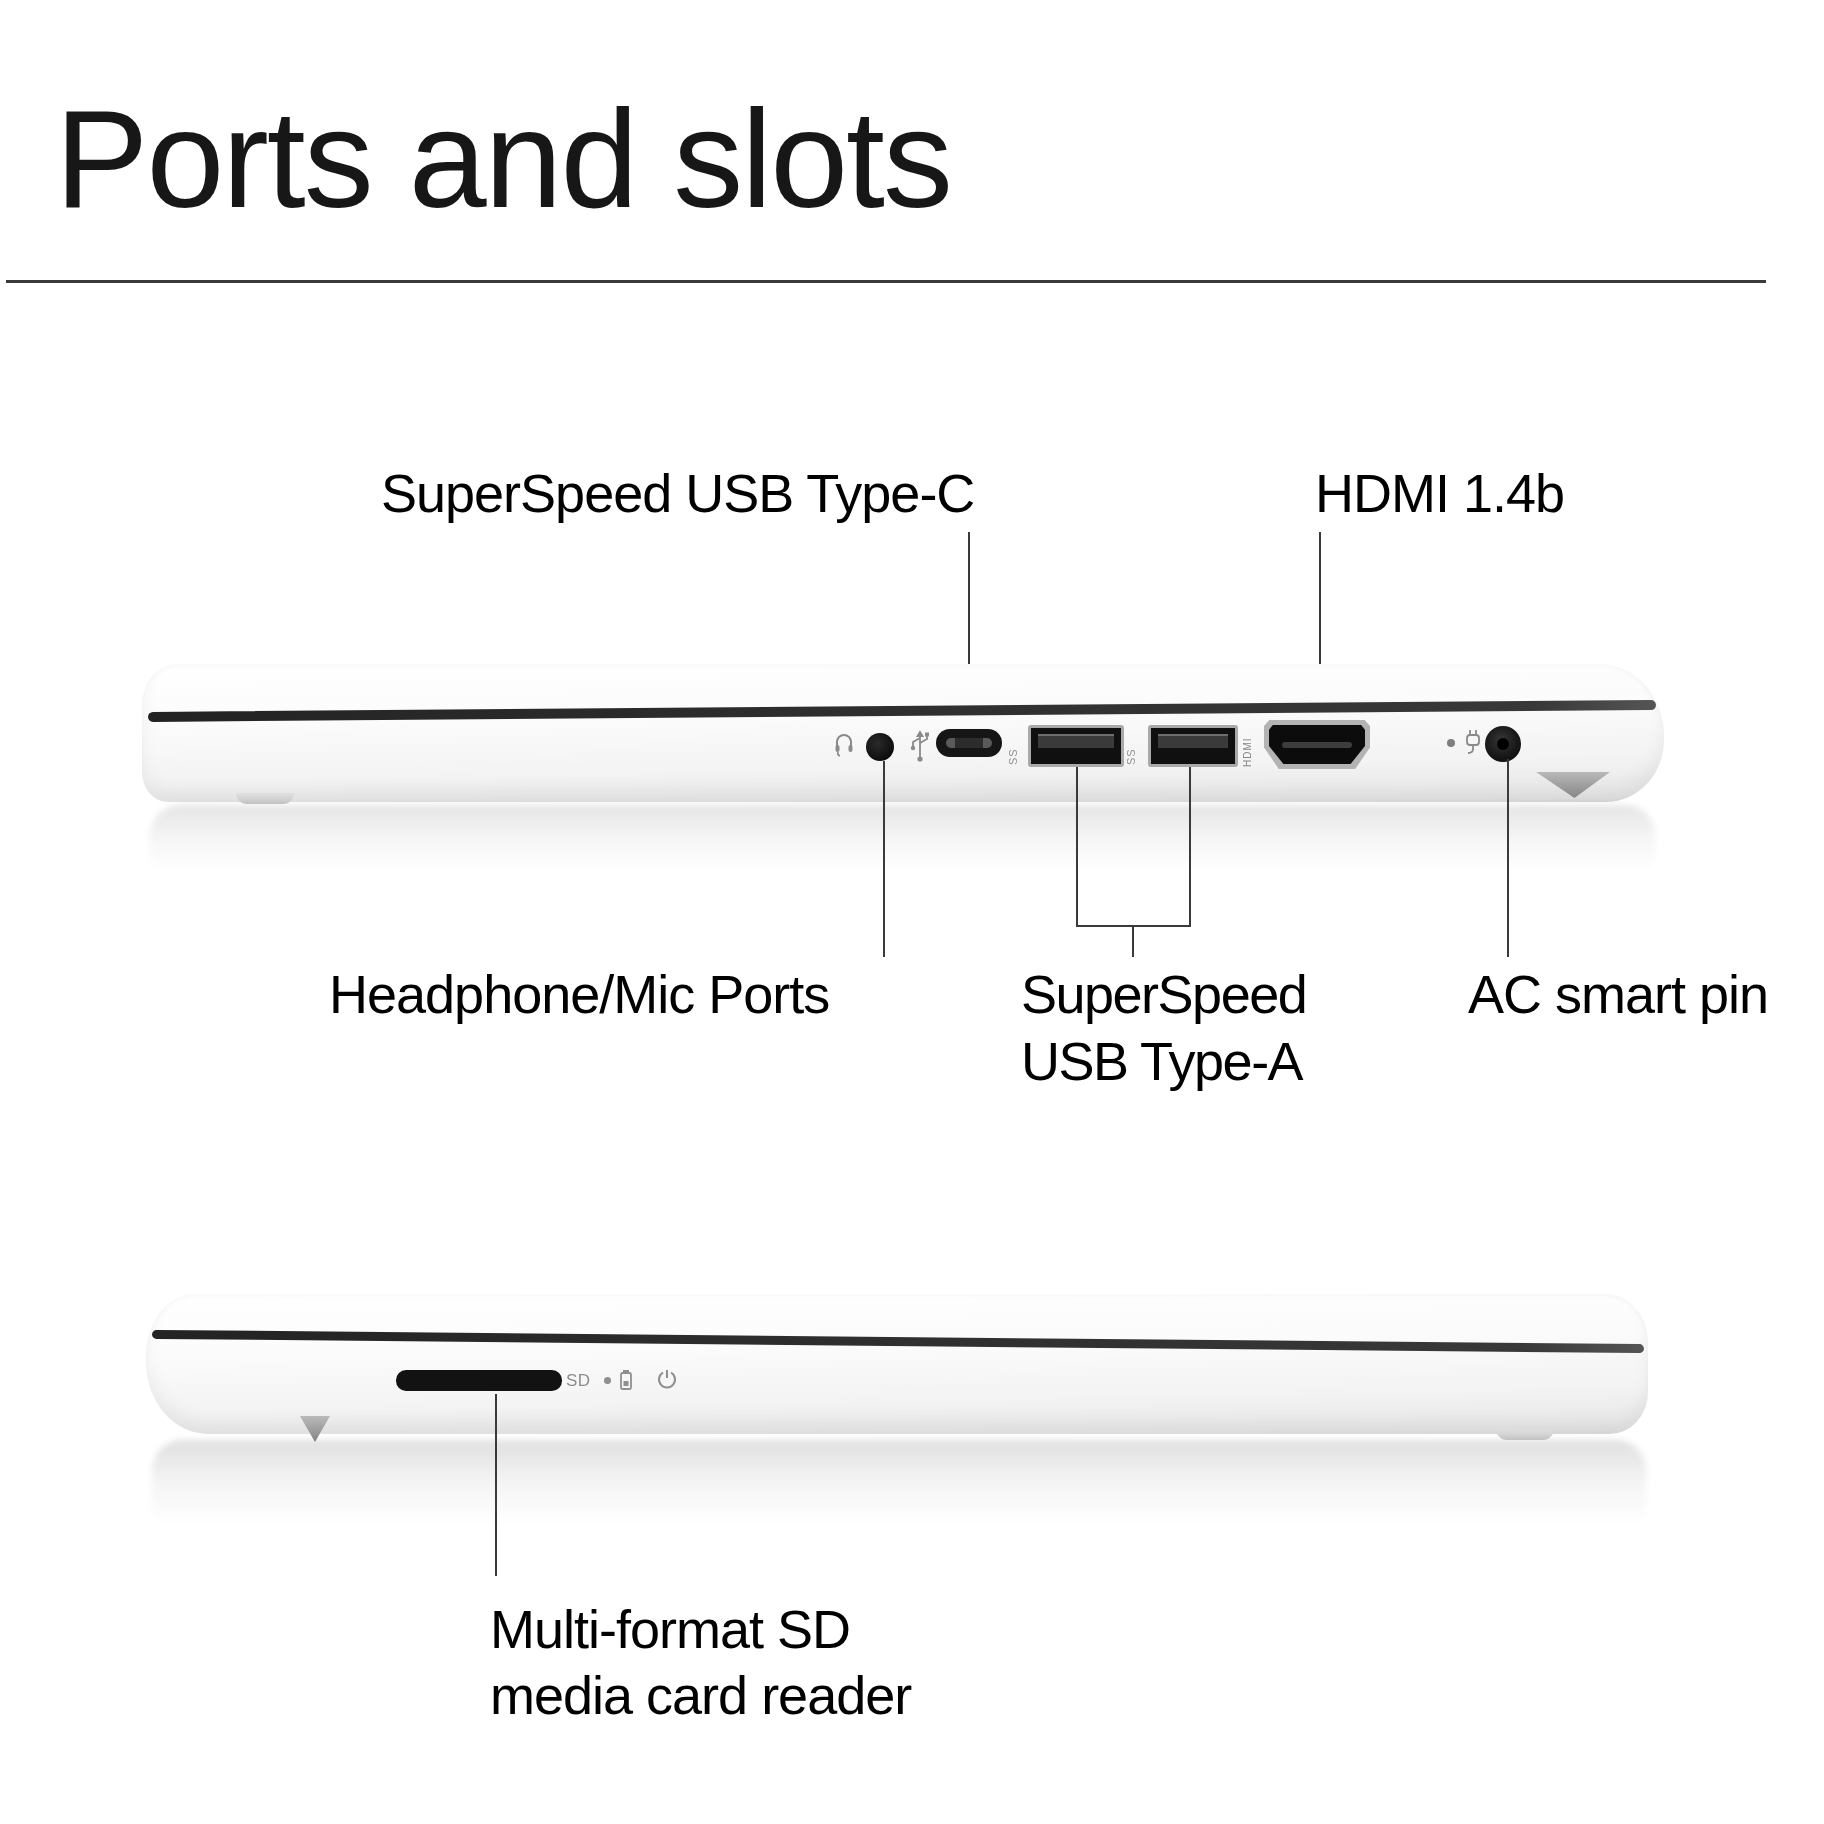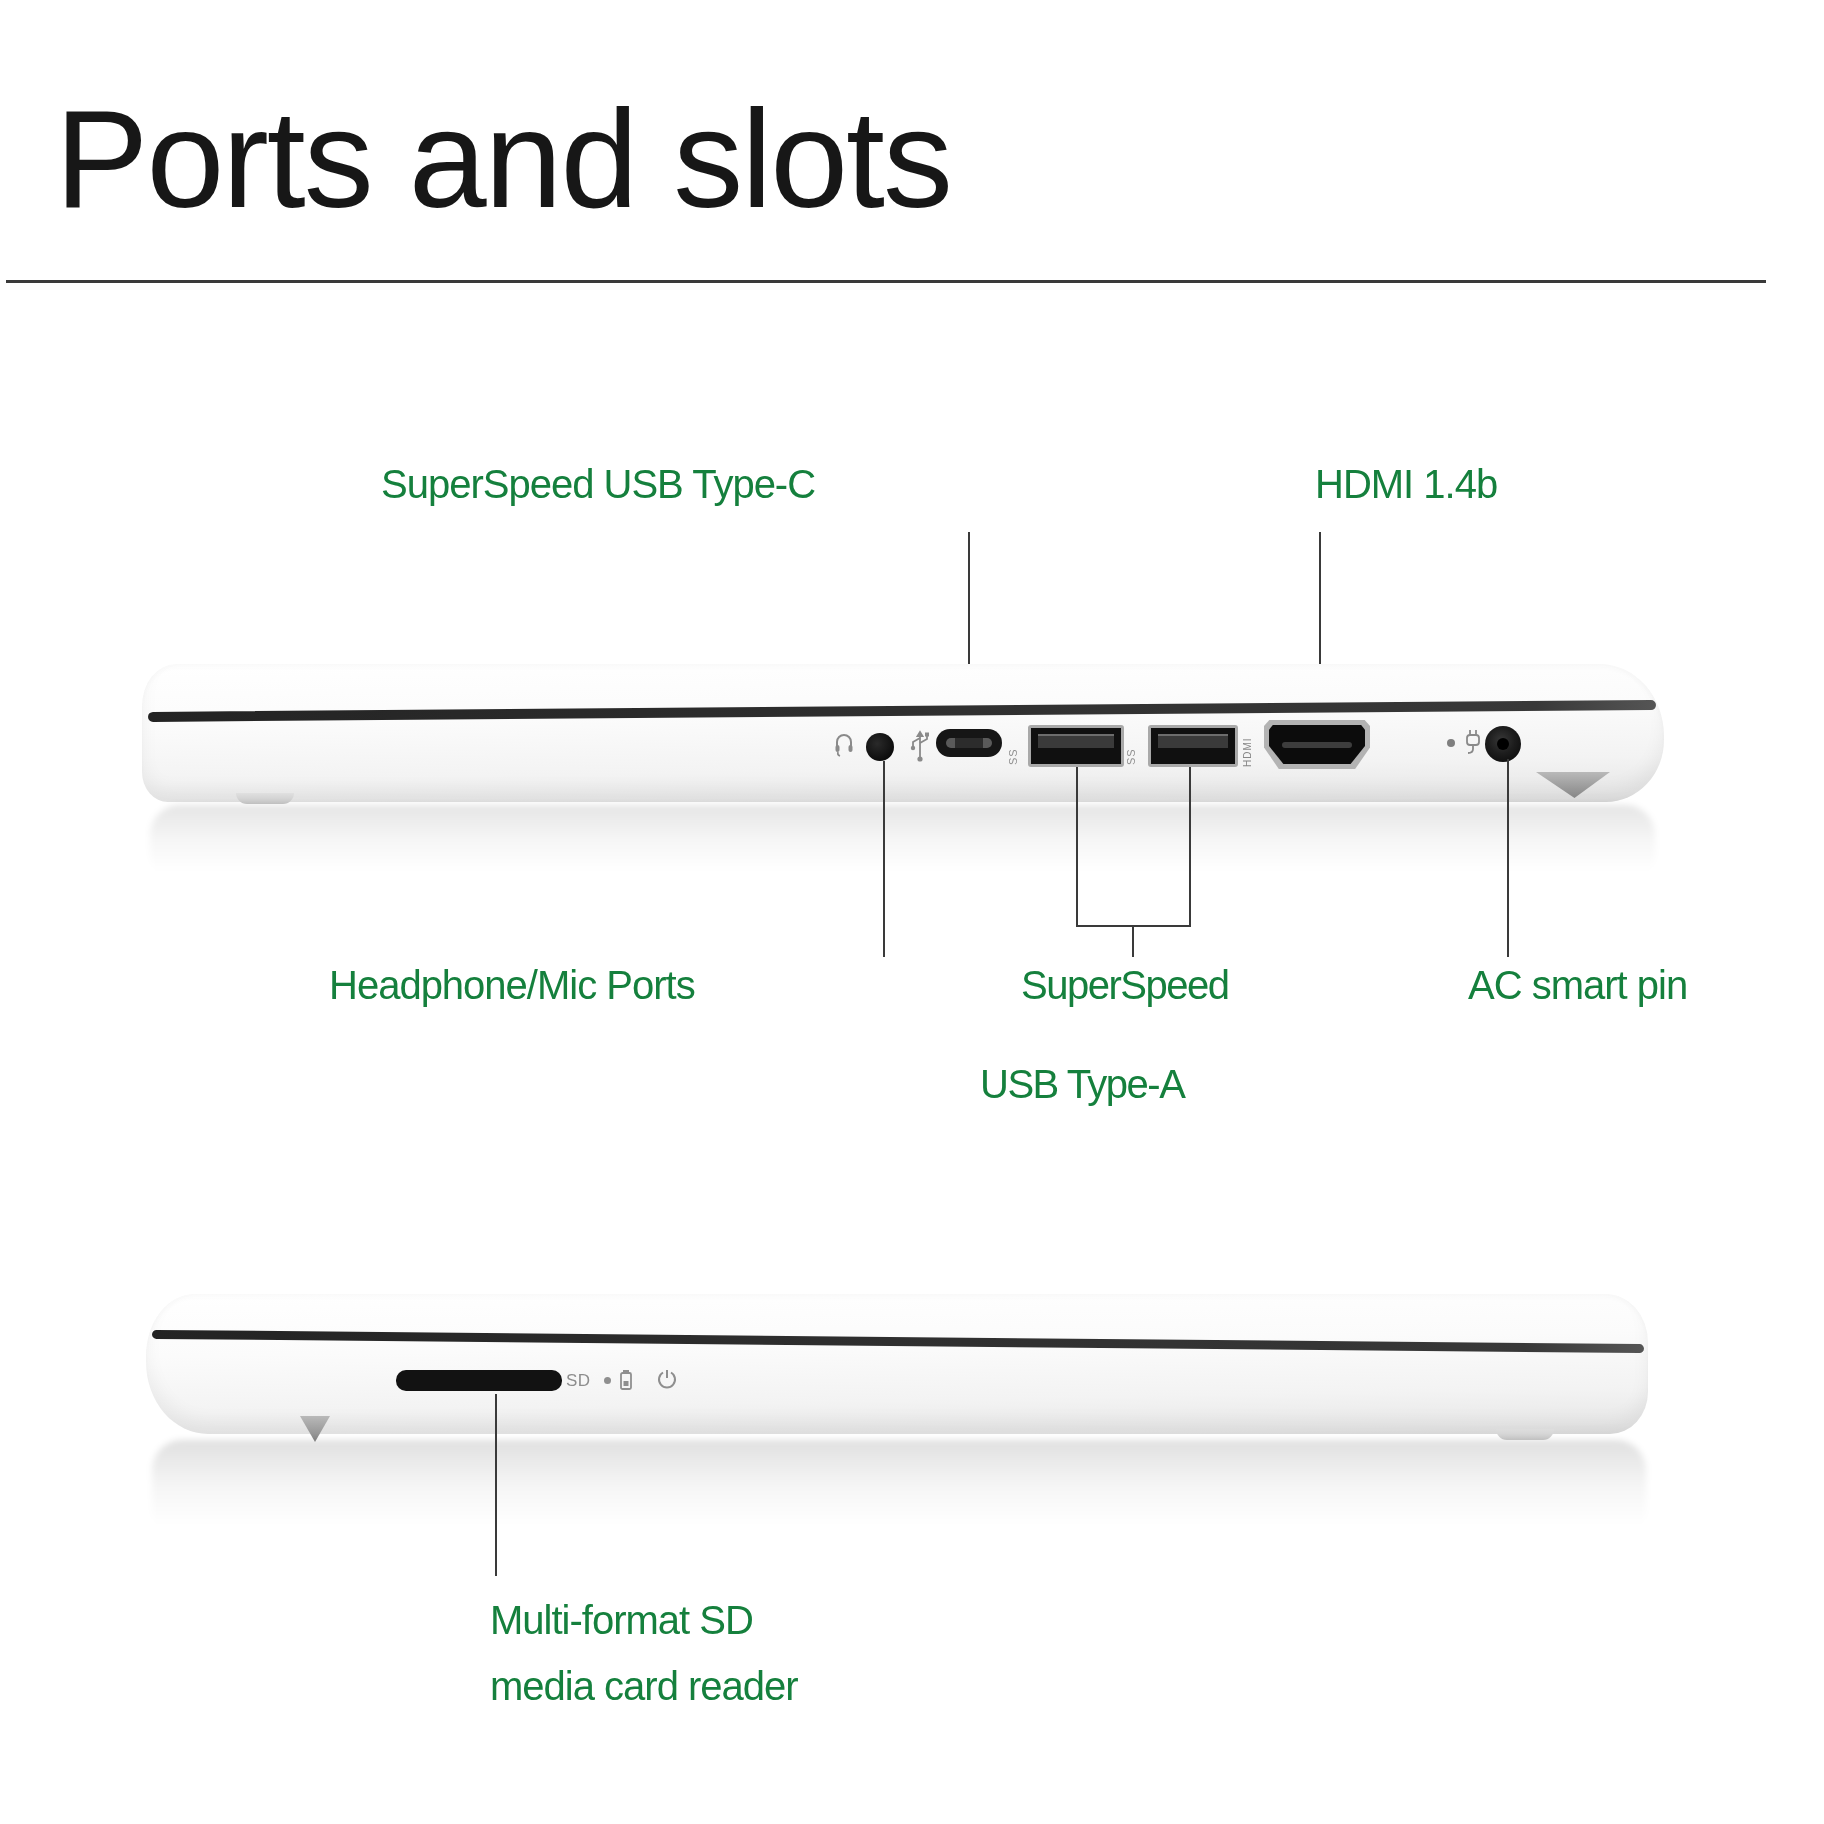--- a/index.html
+++ b/index.html
@@ -3,21 +3,21 @@
 <meta charset="utf-8">
 <style>
   html,body{margin:0;padding:0;background:#ffffff;}
   #canvas{position:relative;width:1772px;height:1824px;background:#ffffff;overflow:hidden;
           font-family:"Liberation Sans",sans-serif;}
 
   
   .page-title{position:absolute;left:55px;top:78px;font-size:140px;letter-spacing:-2px;
               color:#171717;white-space:nowrap;}
   .rule{position:absolute;left:6px;right:6px;top:280px;height:3px;background:#3a3a3a;}
-  .callout-label{position:absolute;font-size:40px;letter-spacing:-1px;color:#15803d;white-space:nowrap;}
+  .callout-label{position:absolute;font-size:54px;letter-spacing:-1px;color:#000000;white-space:nowrap;}
 
   
   .cline{position:absolute;width:2px;background:#3a3a3a;}
   .chline{position:absolute;height:2px;background:#3a3a3a;}
 
   
   .laptop-body{position:absolute;background:linear-gradient(179deg,#ffffff 0%,#fbfbfb 38%,#f3f3f3 72%,#e8e8e8 93%,#dfdfdf 100%);
                box-shadow:inset 0 -12px 18px rgba(0,0,0,0.05),inset 0 4px 4px rgba(0,0,0,0.02);}
   #laptop1-body{left:142px;top:664px;width:1522px;height:138px;
                 border-radius:34px 64px 58px 26px / 42px 72px 62px 30px;}
@@ -154,21 +154,21 @@
 
   <div class="cline" style="left:883px;top:761px;height:196px;"></div>
   <div class="cline" style="left:1076px;top:767px;height:160px;"></div>
   <div class="cline" style="left:1189px;top:767px;height:160px;"></div>
   <div class="chline" style="left:1076px;top:925px;width:115px;"></div>
   <div class="cline" style="left:1132px;top:927px;height:30px;"></div>
   <div class="cline" style="left:1507px;top:759px;height:198px;"></div>
 
   <div class="callout-label" style="left:329px;top:963px;">Headphone/Mic Ports</div>
   <div class="callout-label" style="left:1021px;top:963px;letter-spacing:-1.5px;">SuperSpeed</div>
-  <div class="callout-label" style="left:980px;top:1030px;letter-spacing:-1.5px;margin-top:32px;">USB Type-A</div>
+  <div class="callout-label" style="left:1021px;top:1030px;letter-spacing:-1.5px;">USB Type-A</div>
   <div class="callout-label" style="left:1468px;top:963px;">AC smart pin</div>
 
   <div class="laptop-body" id="laptop2-body"></div>
   <div class="seam" id="seam2"></div>
 
   <div id="sd-slot"></div>
   <div id="sd-text">SD</div>
   <div id="led2"></div>
   <div class="icon" style="left:618px;top:1369px;">
     <svg width="16" height="22" viewBox="0 0 16 22">

